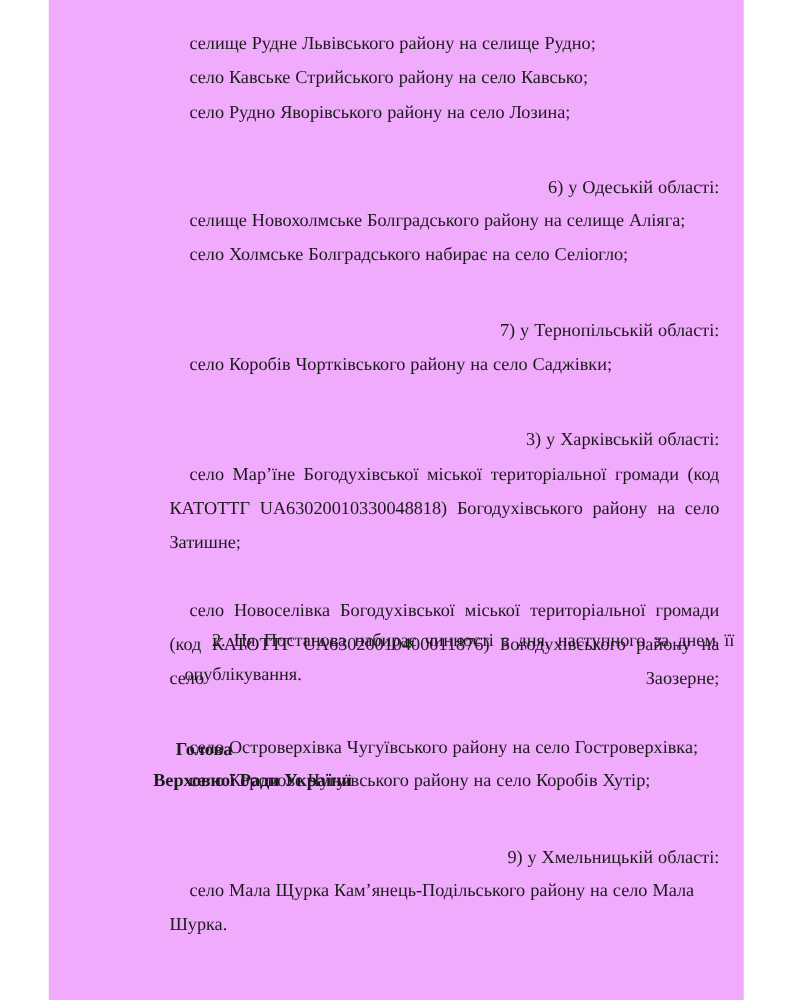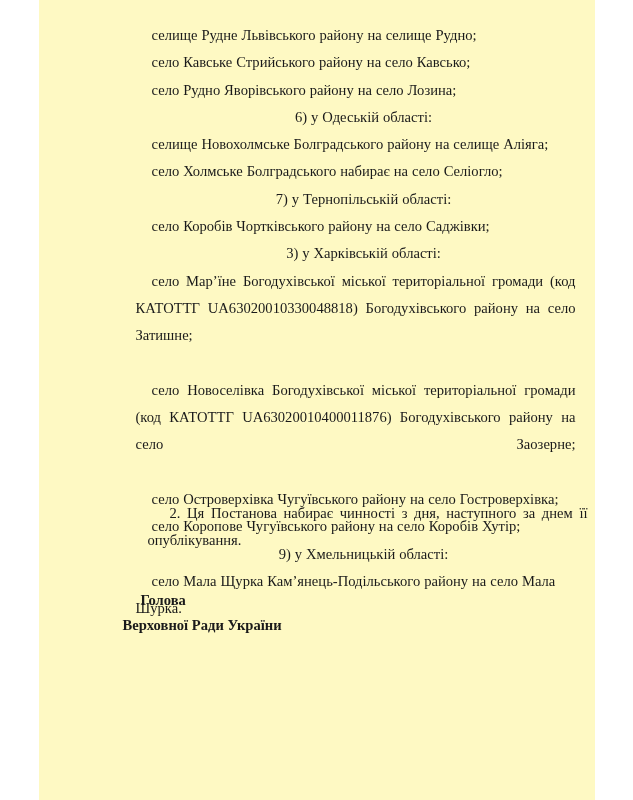--- a/index.html
+++ b/index.html
@@ -11,21 +11,21 @@
   body {
     font-family: "Liberation Serif", "DejaVu Serif", serif;
     color: #1a1a1a;
     -webkit-font-smoothing: antialiased;
   }
   .page {
     position: relative;
     width: 556px;
     height: 800px;
     margin: 0 auto;
-    background: #fef9c3;
+    background: #f0abfc;
     overflow: hidden;
     box-sizing: border-box;
   }
   .body-block {
     position: absolute;
     left: 97px;
     top: 22px;
     width: 440px;
   }
   
@@ -37,21 +37,22 @@
     margin: 0;
     text-justify: inter-word;
     word-spacing: 0.02em;
   }
   
   .para.single {
     text-align: left;
   }
   
   .para.heading-line {
-    text-align: center;
+    text-align: right;
+    margin-top: 33px;
   }
   .para.wrapped {
     text-align: justify;
   }
   .para.wrapped::after {
     content: "";
     display: inline-block;
     width: 100%;
   }
   .final-para {

